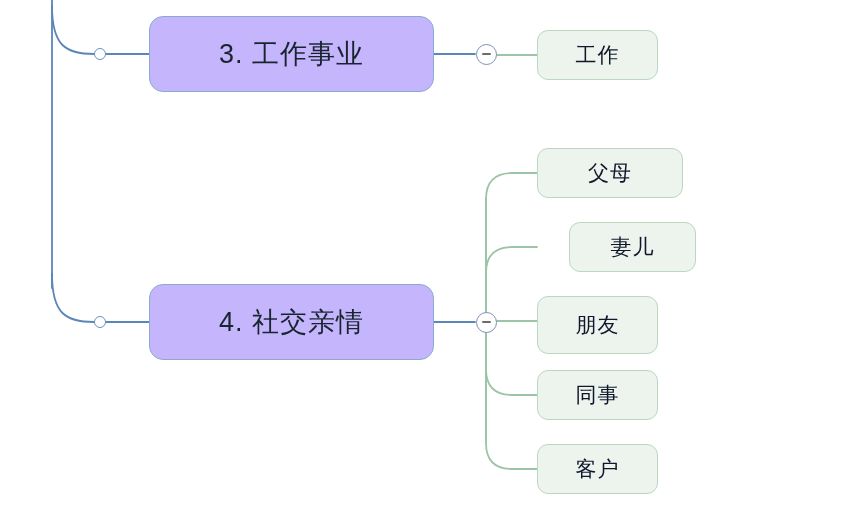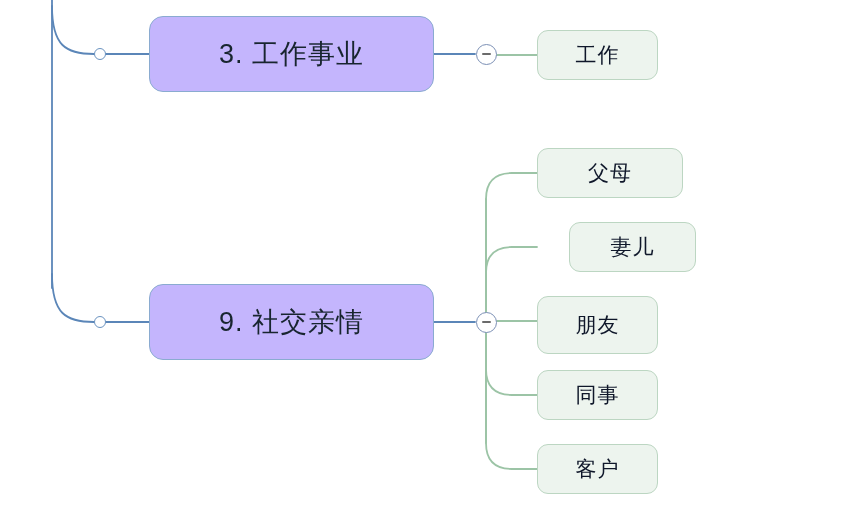--- a/index.html
+++ b/index.html
@@ -107,21 +107,21 @@
         <span>3. 工作事业</span>
       </div>
       <div class="toggle" style="left: 475.5px; top: 43.5px;">
         <span class="bar"></span>
       </div>
       <div class="node node-leaf" style="left: 537px; top: 30px; width: 121px; height: 50px;">
         <span>工作</span>
       </div>
       <div class="dot" style="left: 94px; top: 316px;"></div>
       <div class="node node-branch" style="left: 149px; top: 284px; width: 285px; height: 76px;">
-        <span>9. 社交亲情</span>
+        <span>4. 社交亲情</span>
       </div>
       <div class="toggle" style="left: 475.5px; top: 311.5px;">
         <span class="bar"></span>
       </div>
       <div class="node node-leaf" style="left: 537px; top: 148px; width: 146px; height: 50px;">
         <span>父母</span>
       </div>
       <div class="node node-leaf" style="left: 569px; top: 222px; width: 127px; height: 50px;">
         <span>妻儿</span>
       </div>

